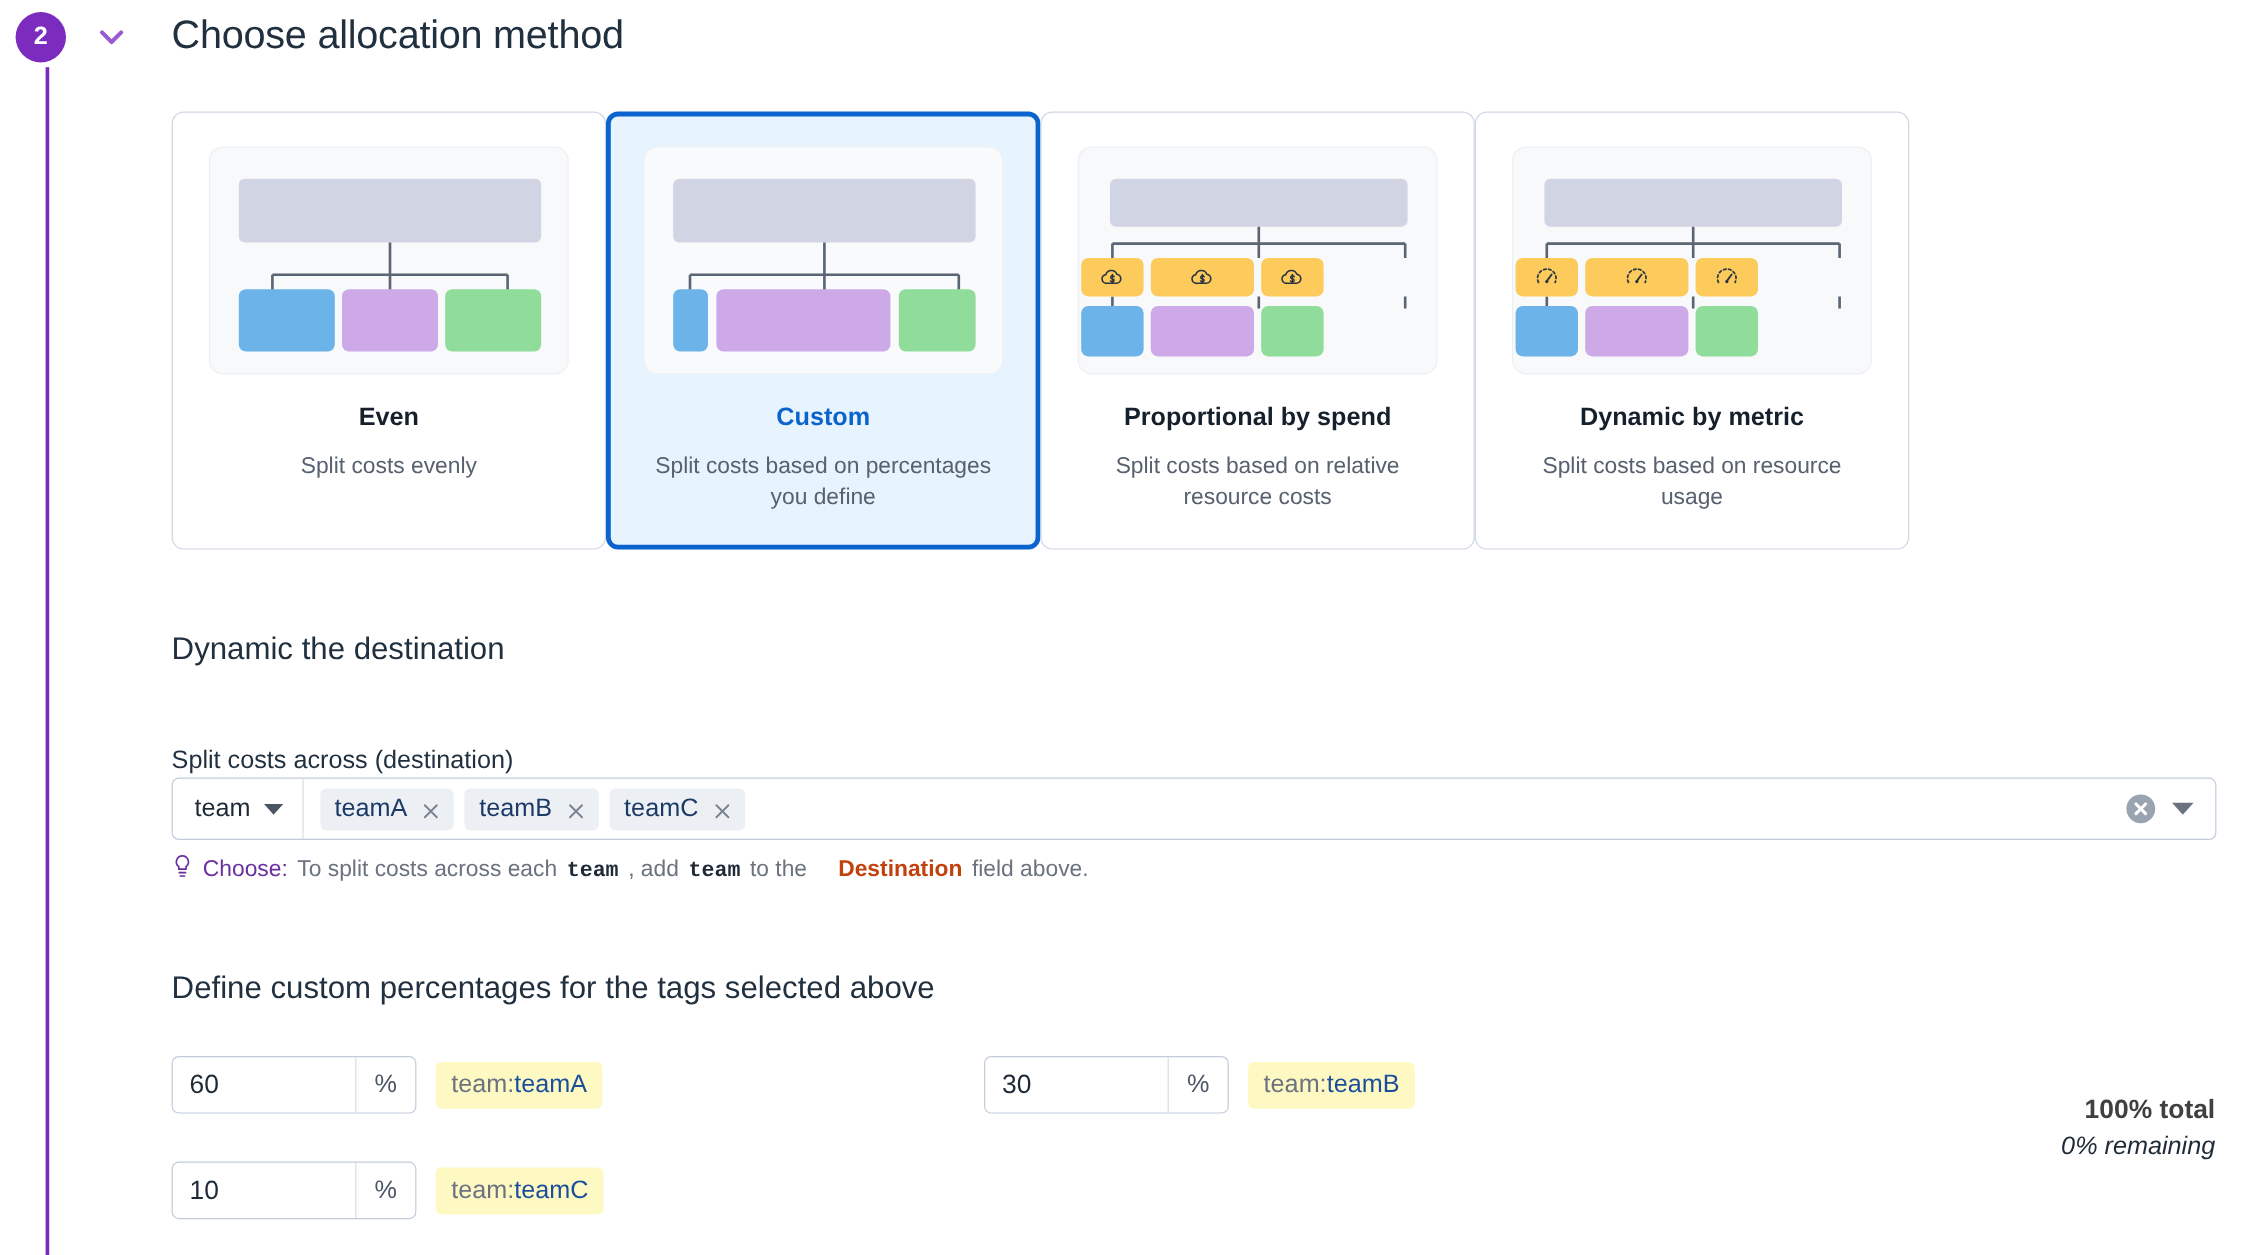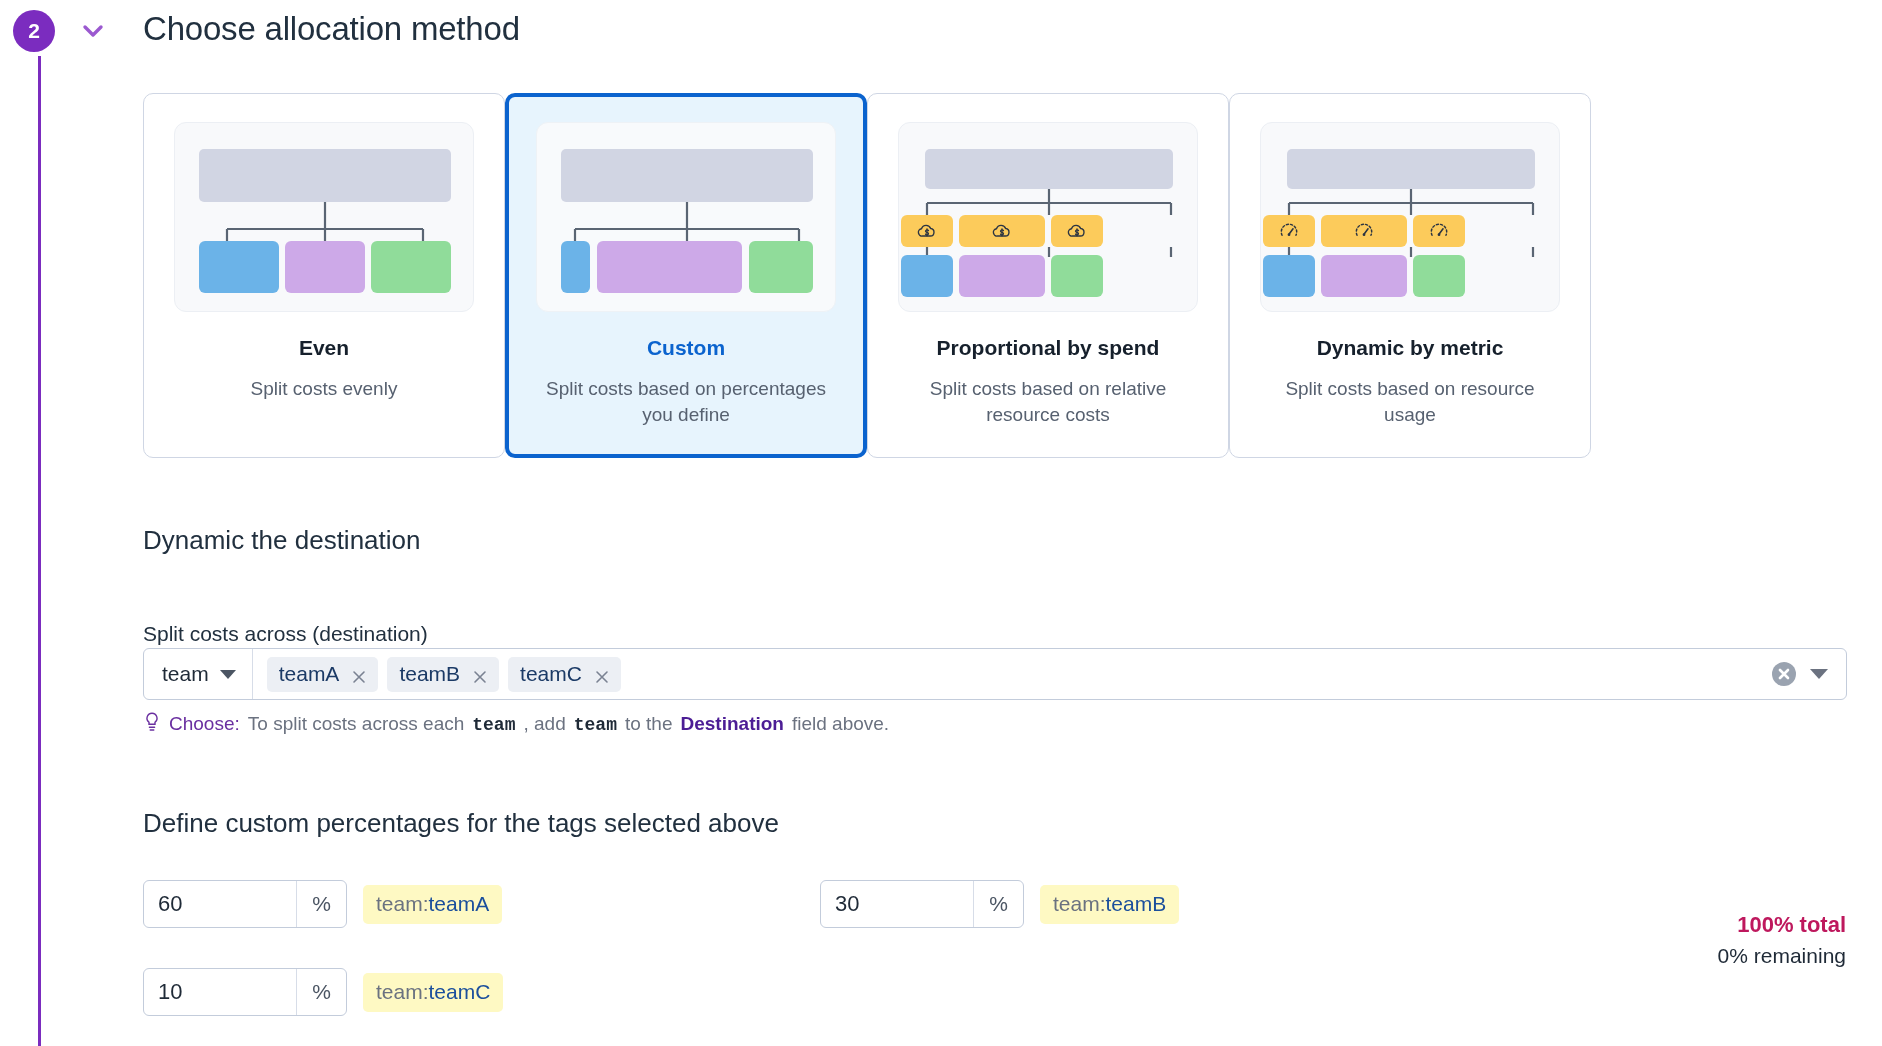--- a/index.html
+++ b/index.html
@@ -145,21 +145,21 @@
     position: absolute; left: 143px; top: 708px;
     display: flex; align-items: baseline; gap: 8px;
     font-size: 19px; color: #6b7280;
   }
   .hint .bulb { width: 18px; height: 22px; position: relative; top: 3px; }
   .hint .lead { color: #6A2FA0; font-weight: 400; }
   .hint code {
     font-family: "Liberation Mono", monospace;
     font-size: 18px; color: #1f2a37; font-weight: 700;
   }
-  .hint b { color: #4c1d95; font-weight: 700; }
+  .hint b { color: #c2410c; font-weight: 700; margin-left: 18px; }
 
   
   .pct-row { position: absolute; display: flex; align-items: center; gap: 16px; }
   .pct-input {
     display: flex; align-items: stretch;
     width: 204px; height: 48px;
     border: 1px solid #c3ccdb; border-radius: 6px; background: #fff;
     overflow: hidden;
     justify-content: center;
   }
@@ -178,24 +178,24 @@
     font-size: 21px;
   }
   .pct-tag .k { color: #6b7280; }
   .pct-tag .v { color: #1b4f9c; }
 
   .totals {
     position: absolute; right: 36px; top: 912px;
     text-align: right;
   }
   .totals .tot {
-    font-size: 22px; font-weight: 700; color: #be185d;
+    font-size: 22px; font-weight: 700; color: #404040;
   }
   .totals .rem {
-    margin-top: 6px; font-size: 21px; color: #1f2a37;
+    margin-top: 6px; font-size: 21px; color: #1f2a37; font-style: italic;
   }
 </style>
 </head>
 <body>
 
 <div id="root">
 
   <div class="step-rail">
     <div class="step-badge">
       <span>2</span>

